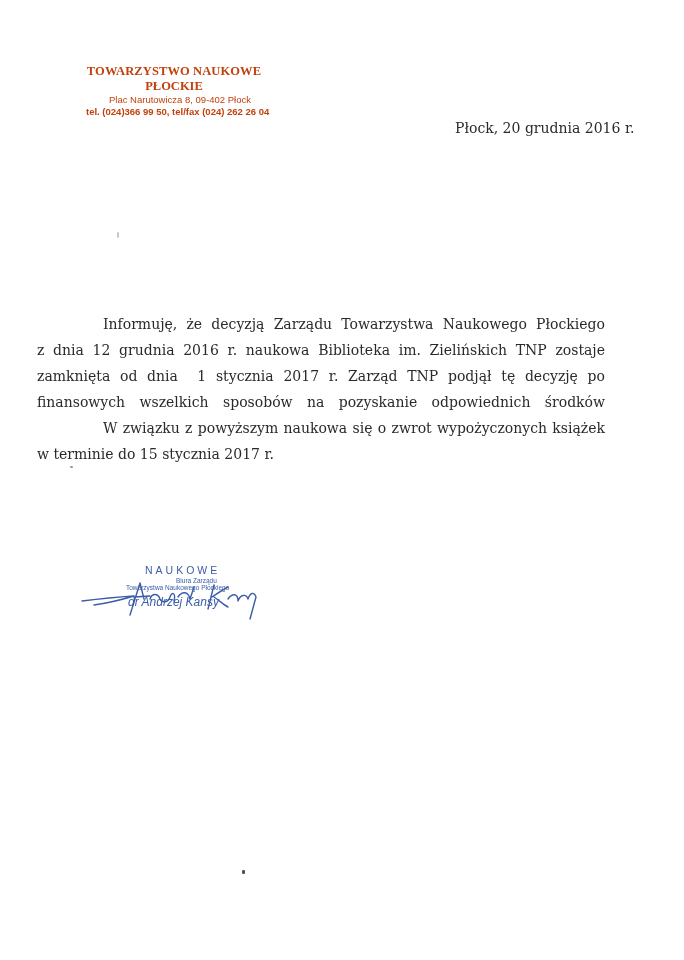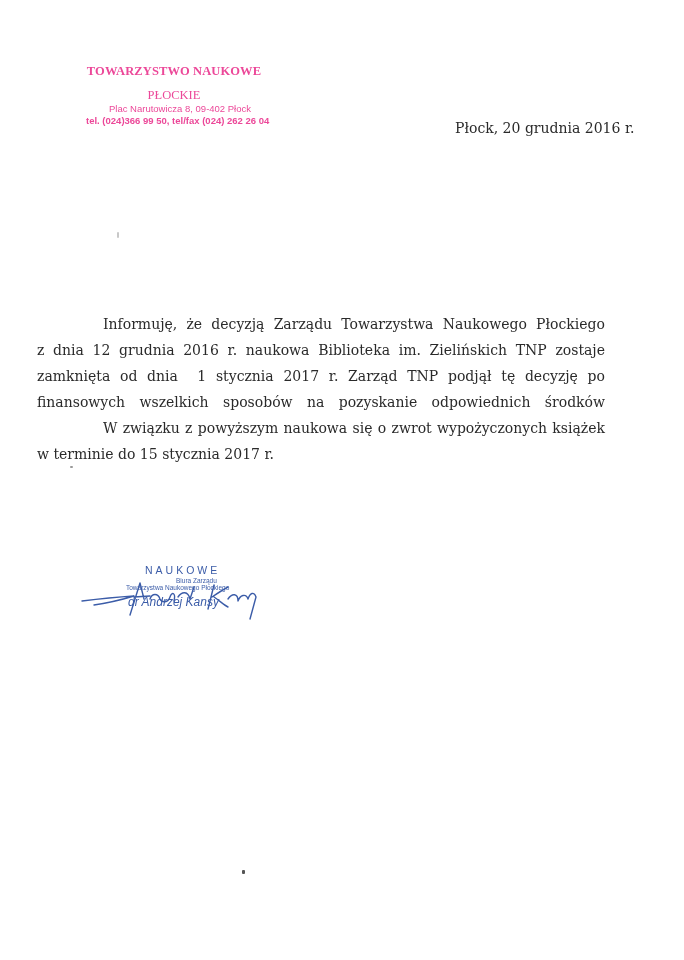--- a/index.html
+++ b/index.html
@@ -14,36 +14,36 @@
       overflow: hidden;
       font-family: "DejaVu Serif", serif;
       color: #2a2a2a;
     }
     .letterhead {
       position: absolute;
       left: 74px;
       top: 64px;
       width: 200px;
       text-align: center;
-      color: #ec4899;
+      color: #c2410c;
     }
     .lh-org1 {
       font-family: "Liberation Serif", serif;
       font-weight: bold;
       font-size: 12.5px;
       letter-spacing: 0.1px;
       line-height: 14px;
       white-space: nowrap;
     }
     .lh-org2 {
       font-family: "Liberation Serif", serif;
-      font-weight: normal;
+      font-weight: bold;
       font-size: 12.5px;
       line-height: 14px;
-      margin-top: 10px;
+      margin-top: 1px;
     }
     .lh-addr {
       font-family: "Liberation Sans", sans-serif;
       font-size: 9.5px;
       line-height: 12px;
       margin-top: 1px;
       padding-left: 12px;
       white-space: nowrap;
     }
     .lh-tel {

